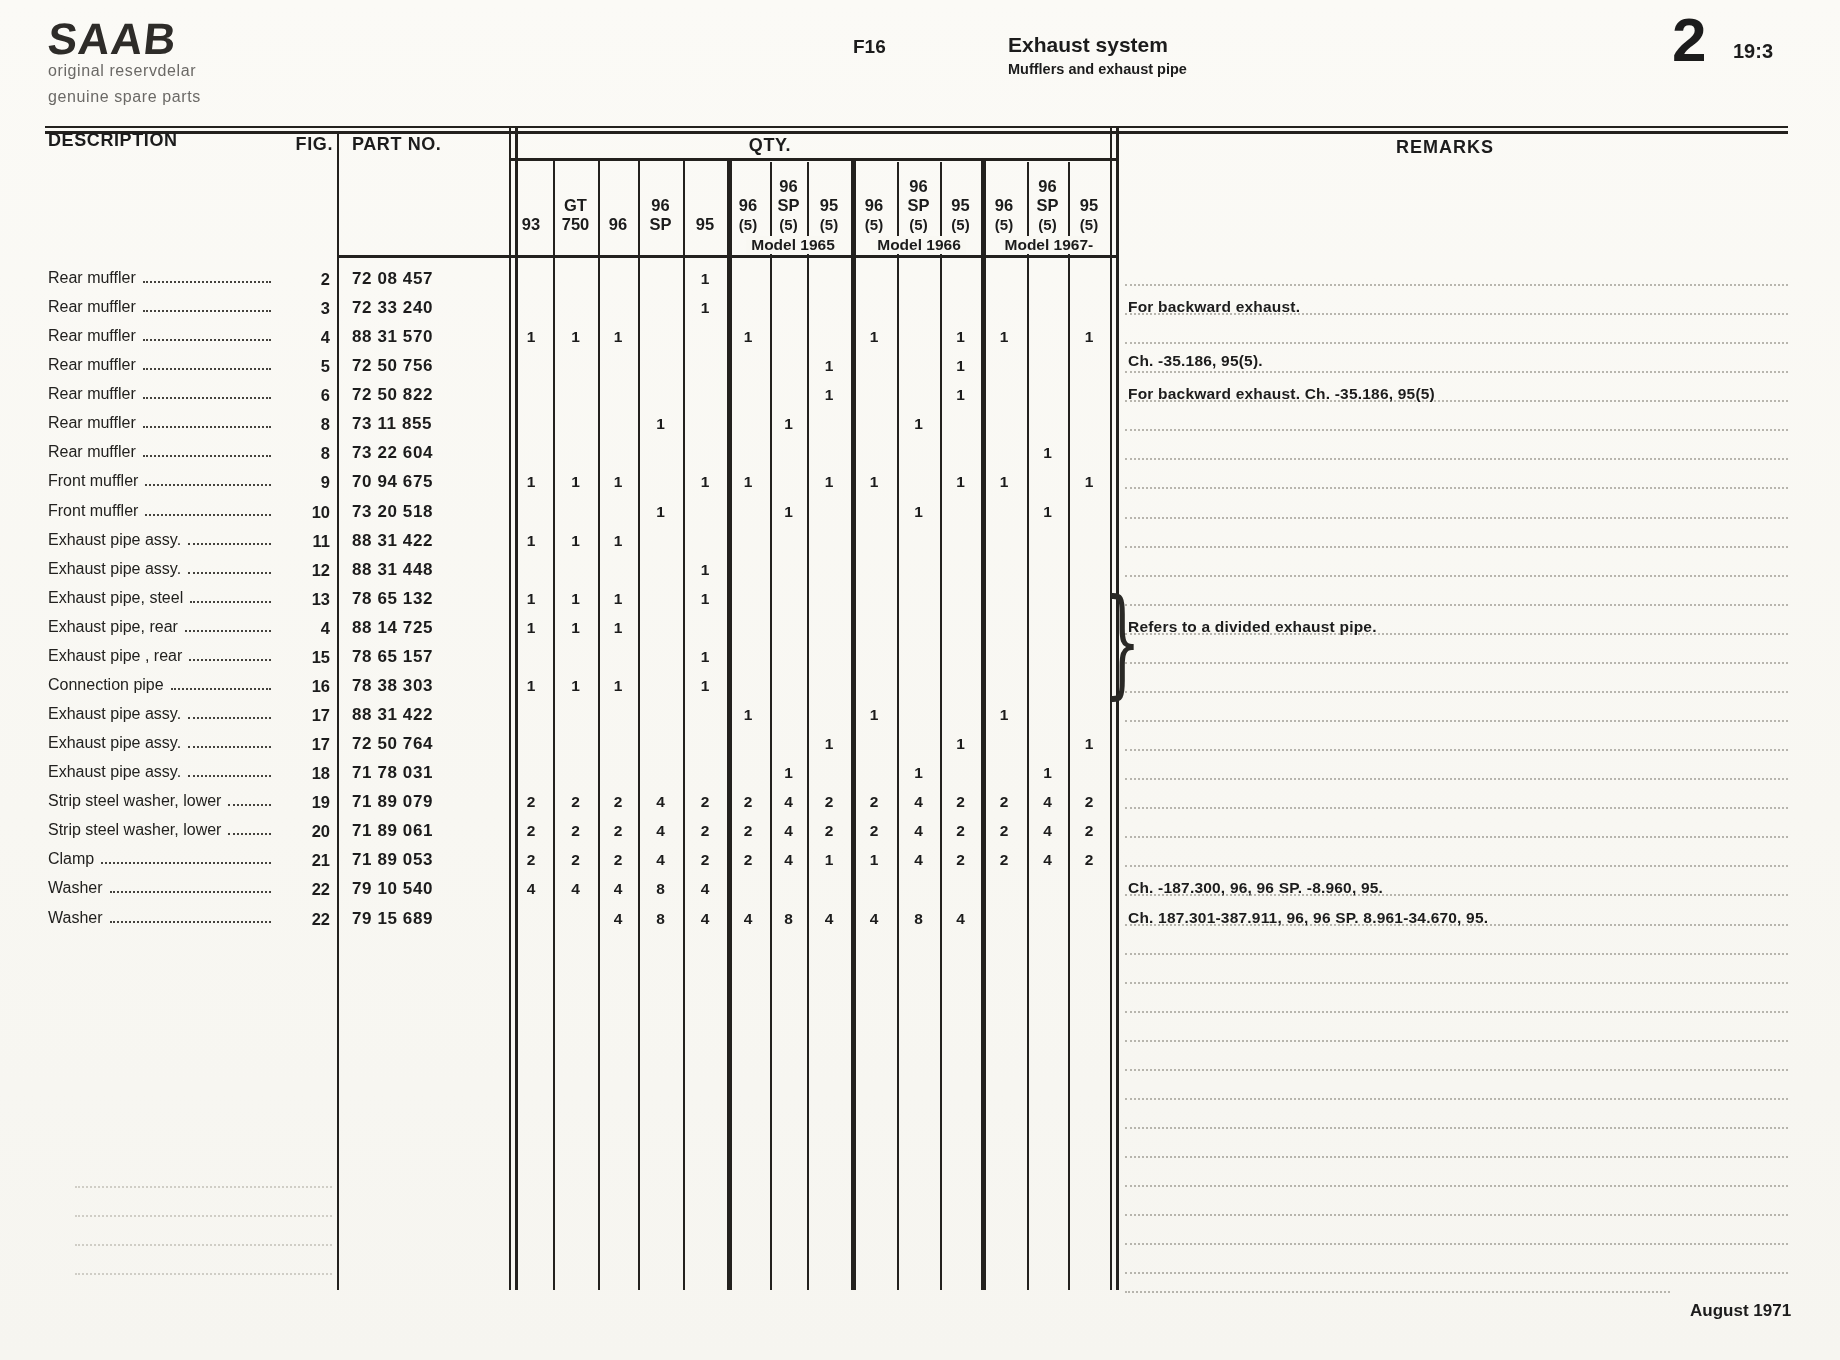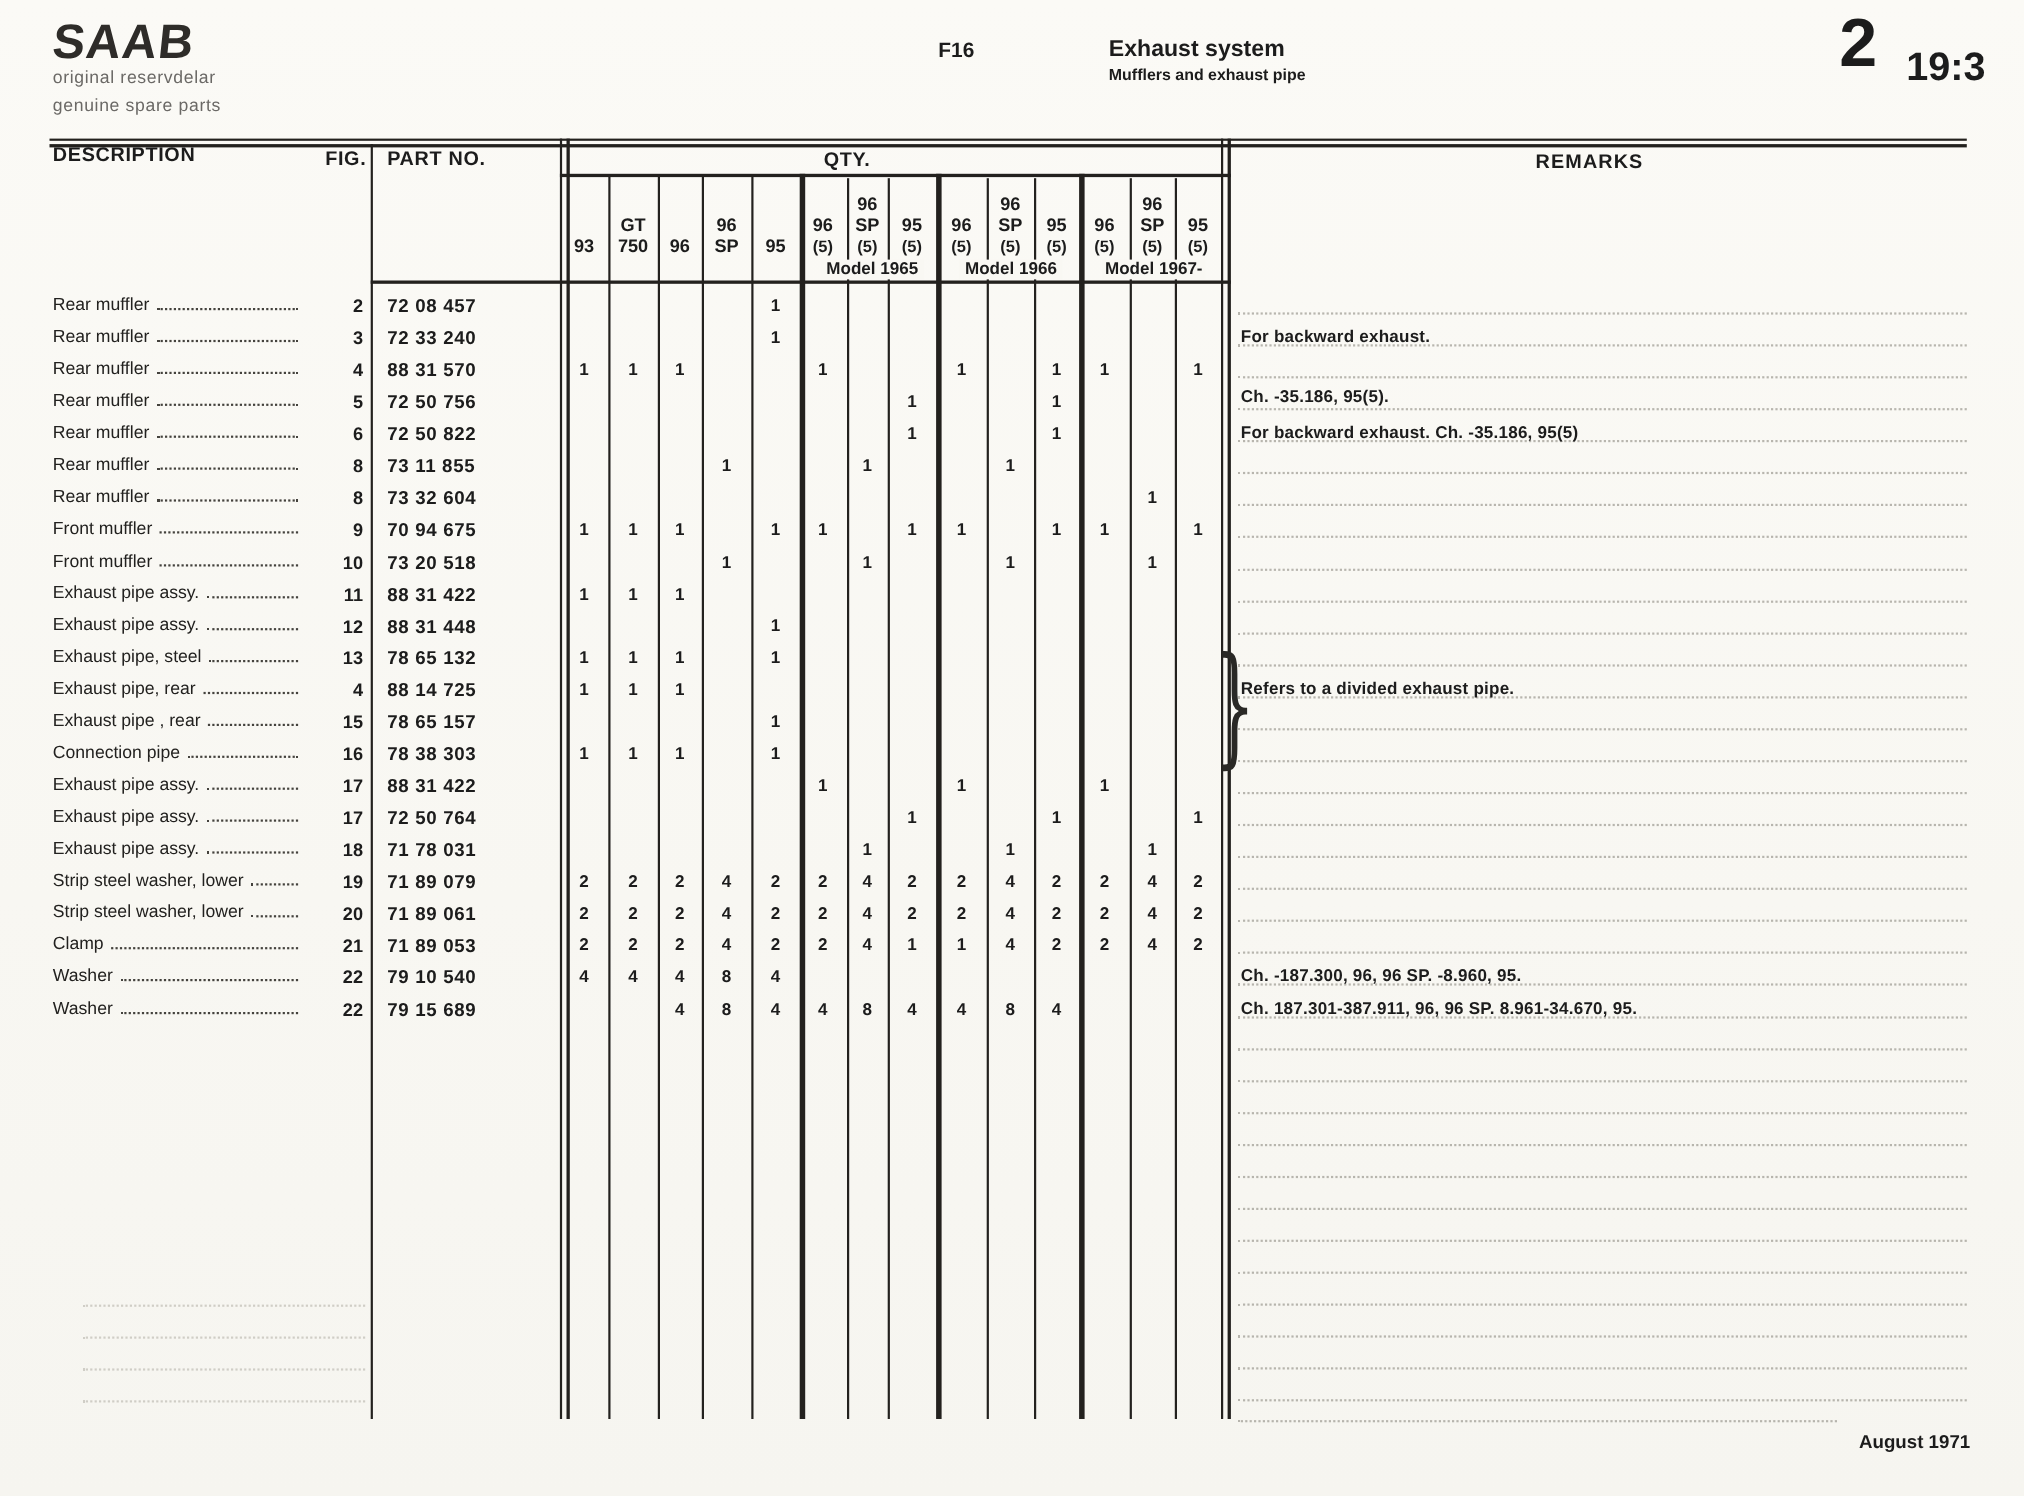--- a/index.html
+++ b/index.html
@@ -33,21 +33,21 @@
 <body>
 
 <div class="abs logo" style="left:48px;top:14px;">SAAB</div>
 <div class="abs logosub" style="left:48px;top:62px;">original reservdelar</div>
 <div class="abs logosub" style="left:48px;top:88px;">genuine spare parts</div>
 
 <div class="abs" style="left:853px;top:36px;font-weight:700;font-size:19px;">F16</div>
 <div class="abs" style="left:1008px;top:33px;font-weight:700;font-size:21px;">Exhaust system</div>
 <div class="abs" style="left:1008px;top:61px;font-weight:700;font-size:14.5px;">Mufflers and exhaust pipe</div>
 <div class="abs" style="left:1672px;top:8px;font-weight:700;font-size:62px;line-height:64px;">2</div>
-<div class="abs" style="left:1733px;top:40px;font-weight:700;font-size:36px;">19:3</div>
+<div class="abs" style="left:1733px;top:40px;font-weight:700;font-size:20px;">19:3</div>
 
 <div class="abs hdr-label" style="left:48px;top:130px;">DESCRIPTION</div>
 <div class="abs hdr-label" style="left:275px;top:134px;width:58px;text-align:right;">FIG.</div>
 <div class="abs hdr-label" style="left:352px;top:134px;">PART NO.</div>
 <div class="abs hdr-label" style="left:700px;top:135px;width:140px;text-align:center;">QTY.</div>
 <div class="abs hdr-label" style="left:1360px;top:137px;width:170px;text-align:center;letter-spacing:1px;">REMARKS</div>
 
 <div id="grid">
     <div class="vline" style="left: 337px; top: 131px; width: 2px; height: 1159px;"></div>
     <div class="vline" style="left: 509px; top: 126px; width: 2px; height: 1164px;"></div>
@@ -188,21 +188,21 @@
     <div class="fig-cell" style="left: 280px; top: 415.35px; width: 50px;">8</div>
     <div class="part-cell" style="left: 352px; top: 414.35px;">73 11 855</div>
     <div class="qty-cell" style="left: 644.5px; top: 415.35px;">1</div>
     <div class="qty-cell" style="left: 772.5px; top: 415.35px;">1</div>
     <div class="qty-cell" style="left: 902.5px; top: 415.35px;">1</div>
     <div class="desc-cell" style="left: 48px; top: 443.42px; width: 225px; height: 26px;">
       <span>Rear muffler</span>
       <span class="leader"></span>
     </div>
     <div class="fig-cell" style="left: 280px; top: 444.42px; width: 50px;">8</div>
-    <div class="part-cell" style="left: 352px; top: 443.42px;">73 32 604</div>
+    <div class="part-cell" style="left: 352px; top: 443.42px;">73 22 604</div>
     <div class="qty-cell" style="left: 1031.5px; top: 444.42px;">1</div>
     <div class="desc-cell" style="left: 48px; top: 472.49px; width: 225px; height: 26px;">
       <span>Front muffler</span>
       <span class="leader"></span>
     </div>
     <div class="fig-cell" style="left: 280px; top: 473.49px; width: 50px;">9</div>
     <div class="part-cell" style="left: 352px; top: 472.49px;">70 94 675</div>
     <div class="qty-cell" style="left: 515px; top: 473.49px;">1</div>
     <div class="qty-cell" style="left: 559.5px; top: 473.49px;">1</div>
     <div class="qty-cell" style="left: 602px; top: 473.49px;">1</div>

